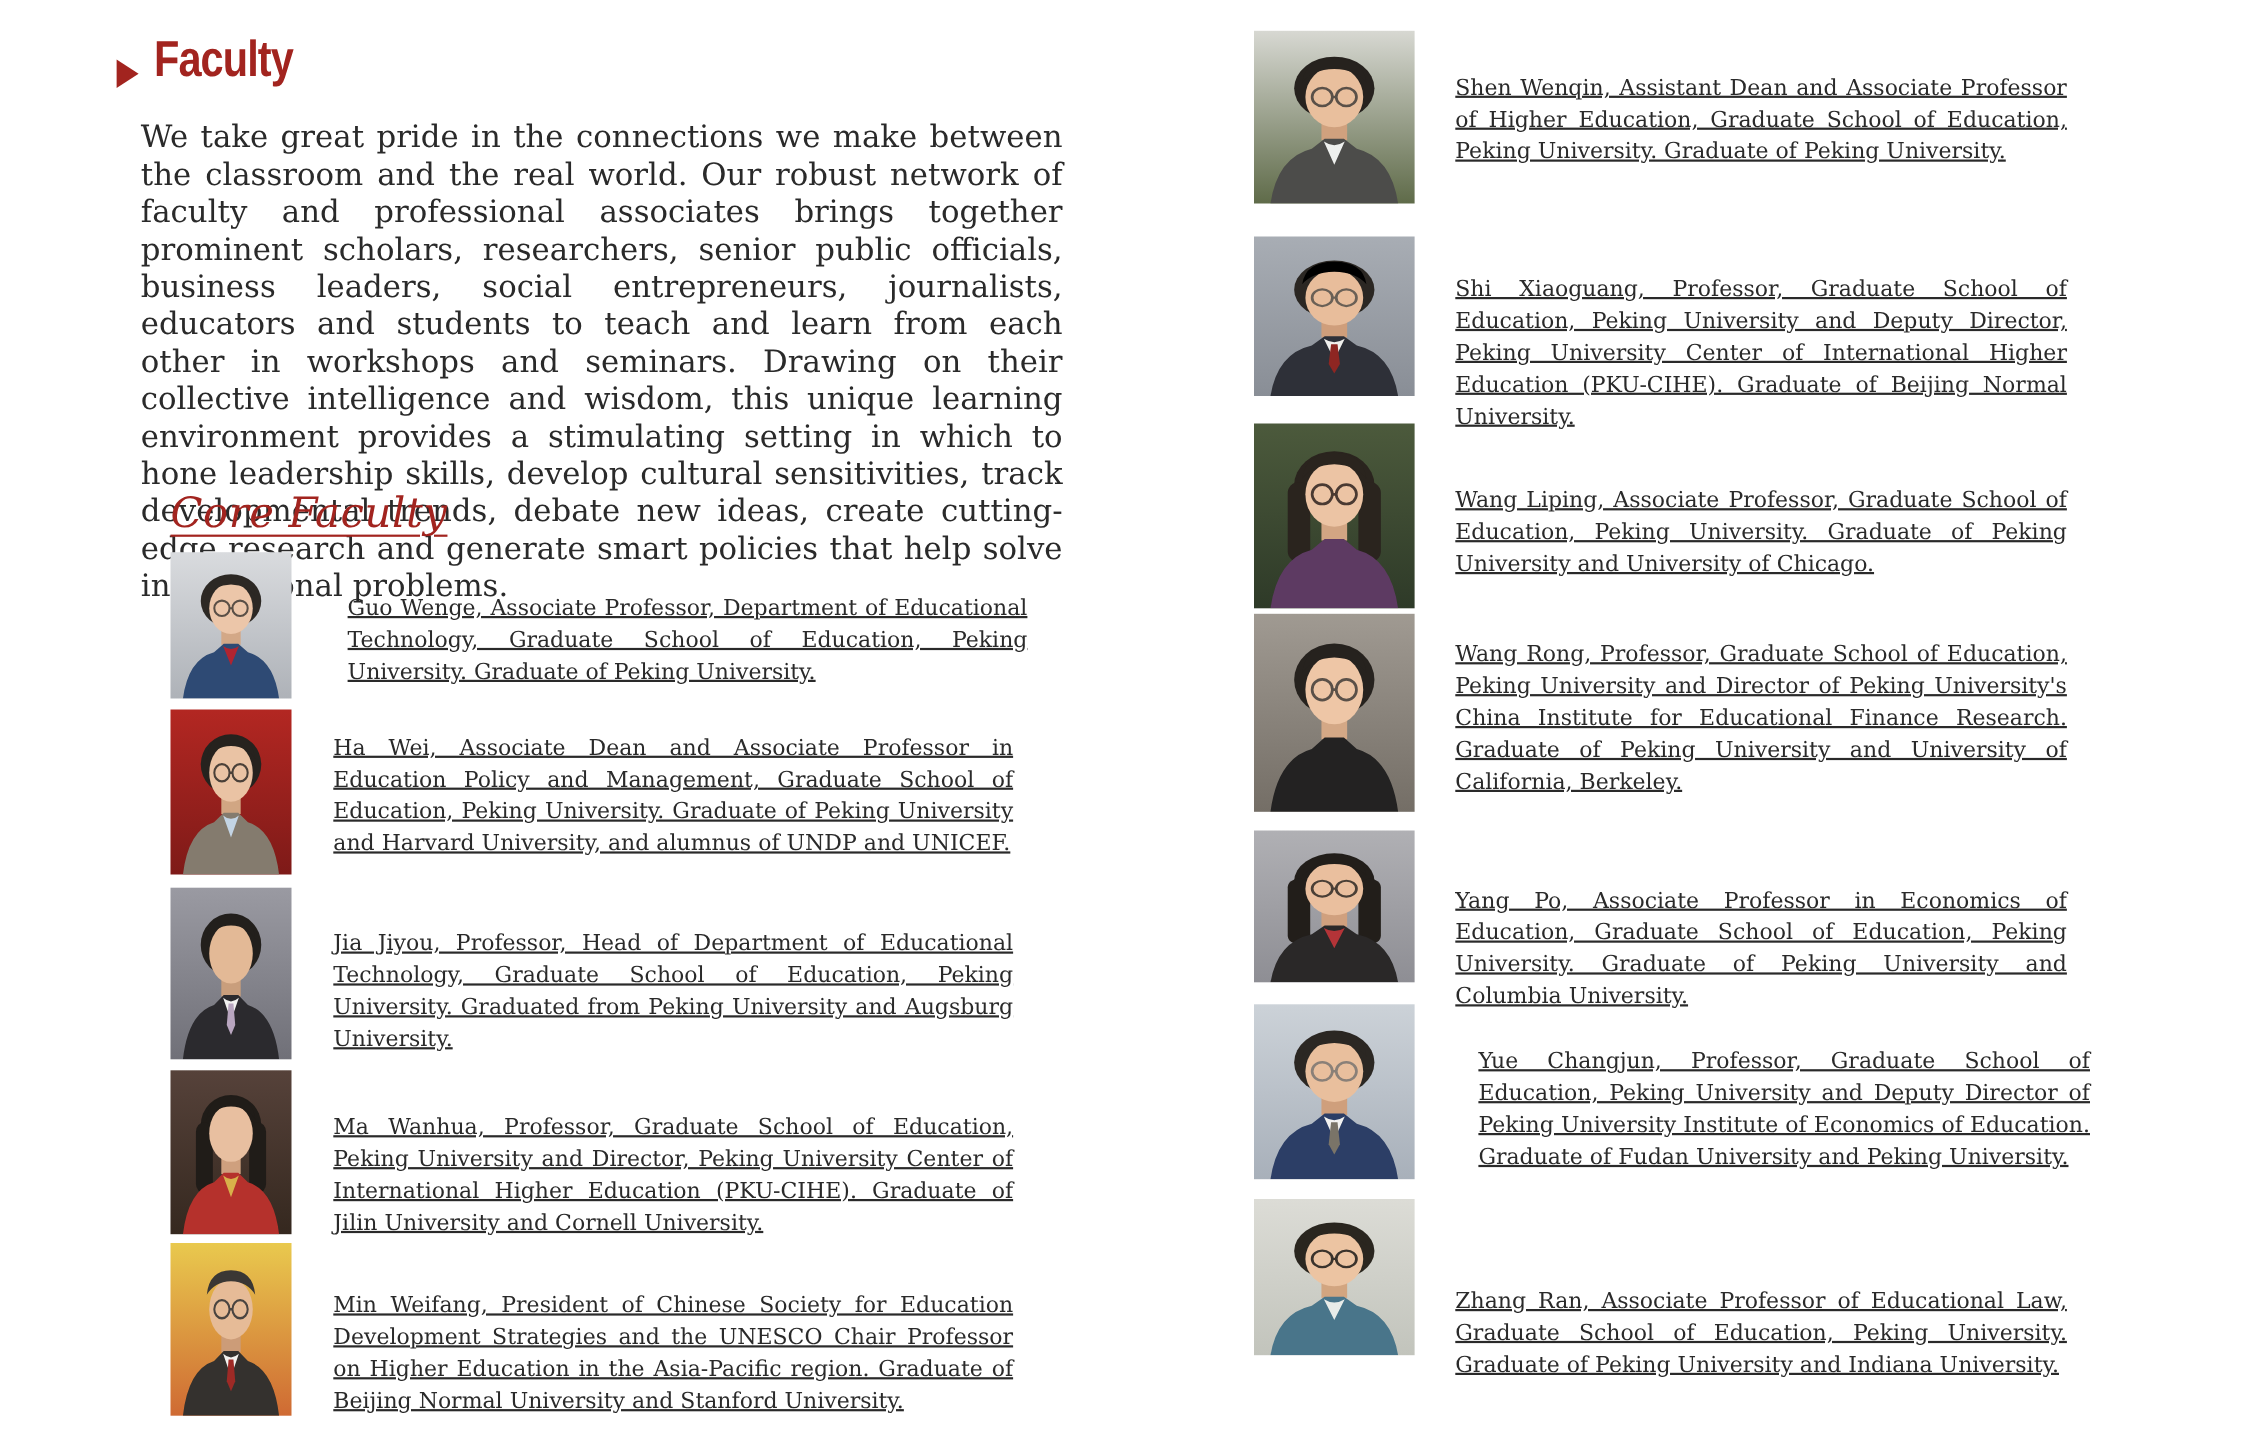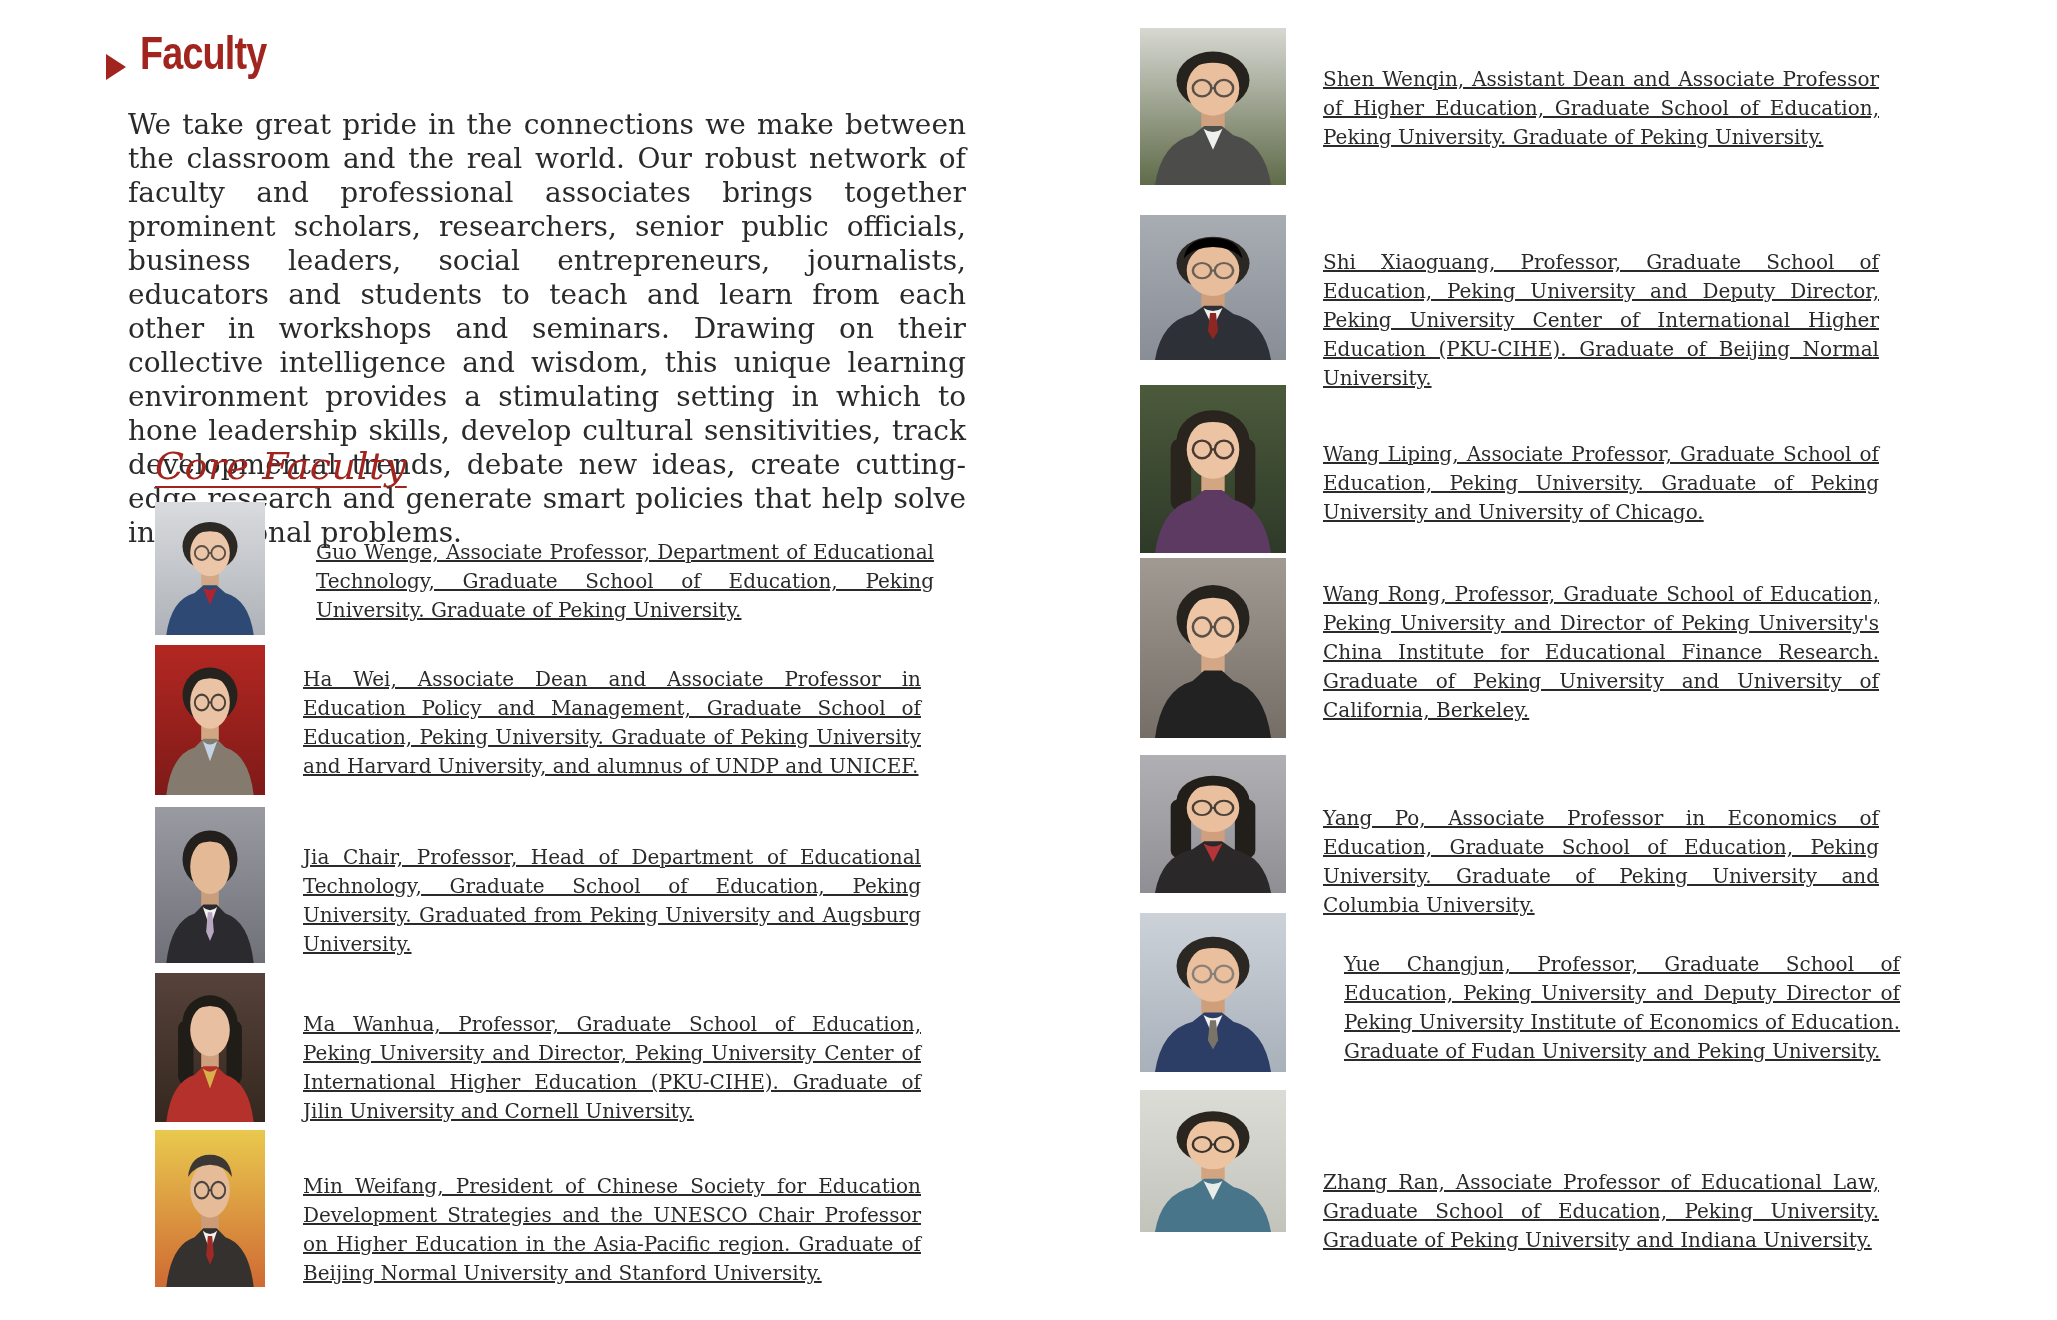--- a/index.html
+++ b/index.html
@@ -118,21 +118,21 @@
     <g stroke="var(--glasses,transparent)" stroke-width="1.7" fill="none">
       <circle cx="42.5" cy="46" r="6.3"></circle>
         <circle cx="57.5" cy="46" r="6.3"></circle>
         <line x1="48.8" y1="46" x2="51.2" y2="46"></line>
     </g>
     <path d="M10 122 Q14 88 36 82 L44 75 56 75 64 82 Q86 88 90 122 Z" fill="var(--top,#444)"></path>
     <path d="M43.5 77 L50 93 56.5 77 Q50 82 43.5 77 Z" fill="var(--shirt,transparent)"></path>
     <path d="M48 81 L52 81 53.5 96 50 103 46.5 96 Z" fill="var(--tie,transparent)"></path>
   </svg>
 </div>
-<p class="bio tL tL3">Jia Chair, Professor, Head of Department of Educational Technology, Graduate School of Education, Peking University. Graduated from Peking University and Augsburg University.</p>
+<p class="bio tL tL3">Jia Jiyou, Professor, Head of Department of Educational Technology, Graduate School of Education, Peking University. Graduated from Peking University and Augsburg University.</p>
 
 <div class="photo pL pL4" style="--bg1: #56423a; --bg2: #35281f; --hair: #201c18; --hairback: #201c18; --hairside: #201c18; --skin: #e8bfa0; --skin2: #cfa07e; --top: #b5312c; --shirt: #d8b04a; --glasses: transparent;">
   <svg viewBox="0 0 100 120" preserveAspectRatio="none">
     <ellipse cx="50" cy="40" rx="25" ry="22" fill="var(--hairback,transparent)"></ellipse>
     <rect x="21" y="38" width="14" height="52" rx="7" fill="var(--hairside,transparent)"></rect>
     <rect x="65" y="38" width="14" height="52" rx="7" fill="var(--hairside,transparent)"></rect>
     <rect x="42" y="56" width="16" height="20" fill="var(--skin2,#caa184)"></rect>
     <ellipse cx="50" cy="46" rx="18" ry="21" fill="var(--skin,#e8c2a4)"></ellipse>
     <path d="M30 36 Q32 19 50 19 Q68 19 70 36 Q64 27 50 26.5 Q36 27 30 36 Z" fill="var(--hair,#222)"></path>
     <g stroke="var(--glasses,transparent)" stroke-width="1.7" fill="none">

